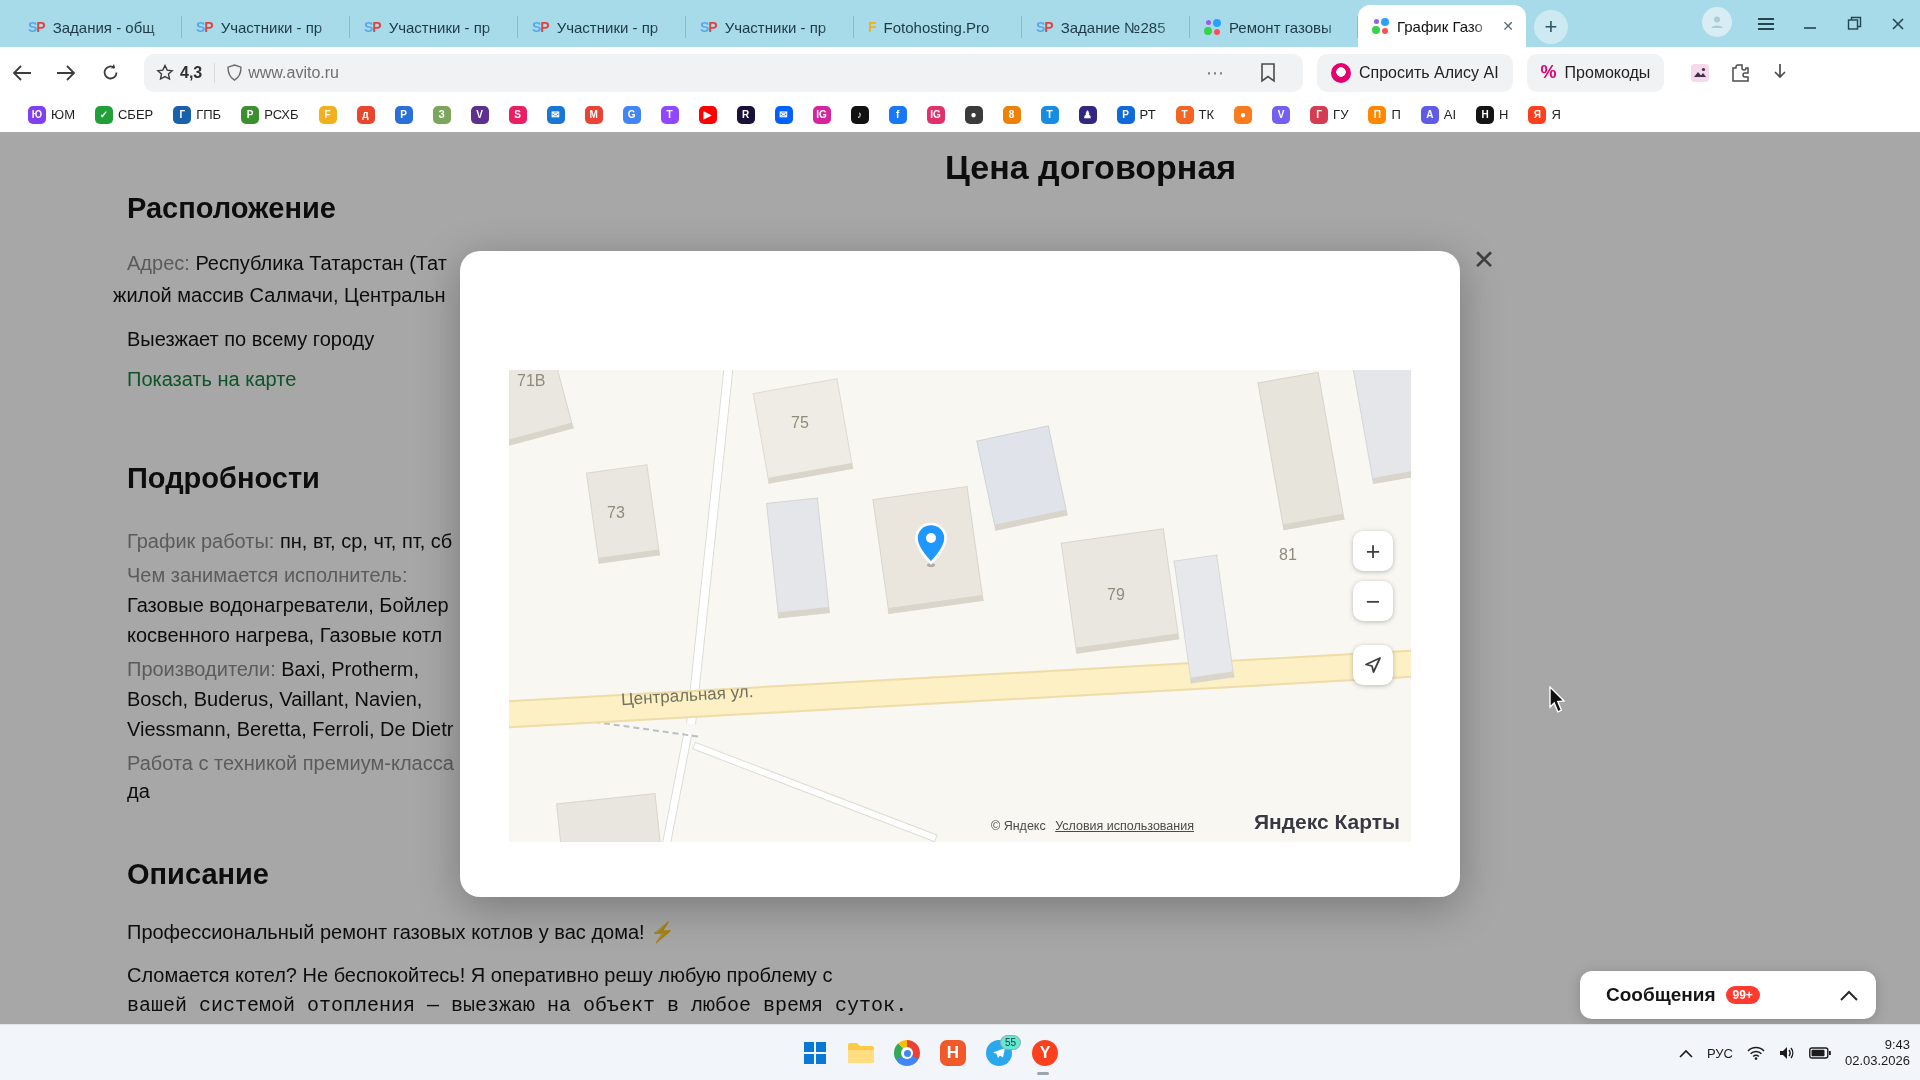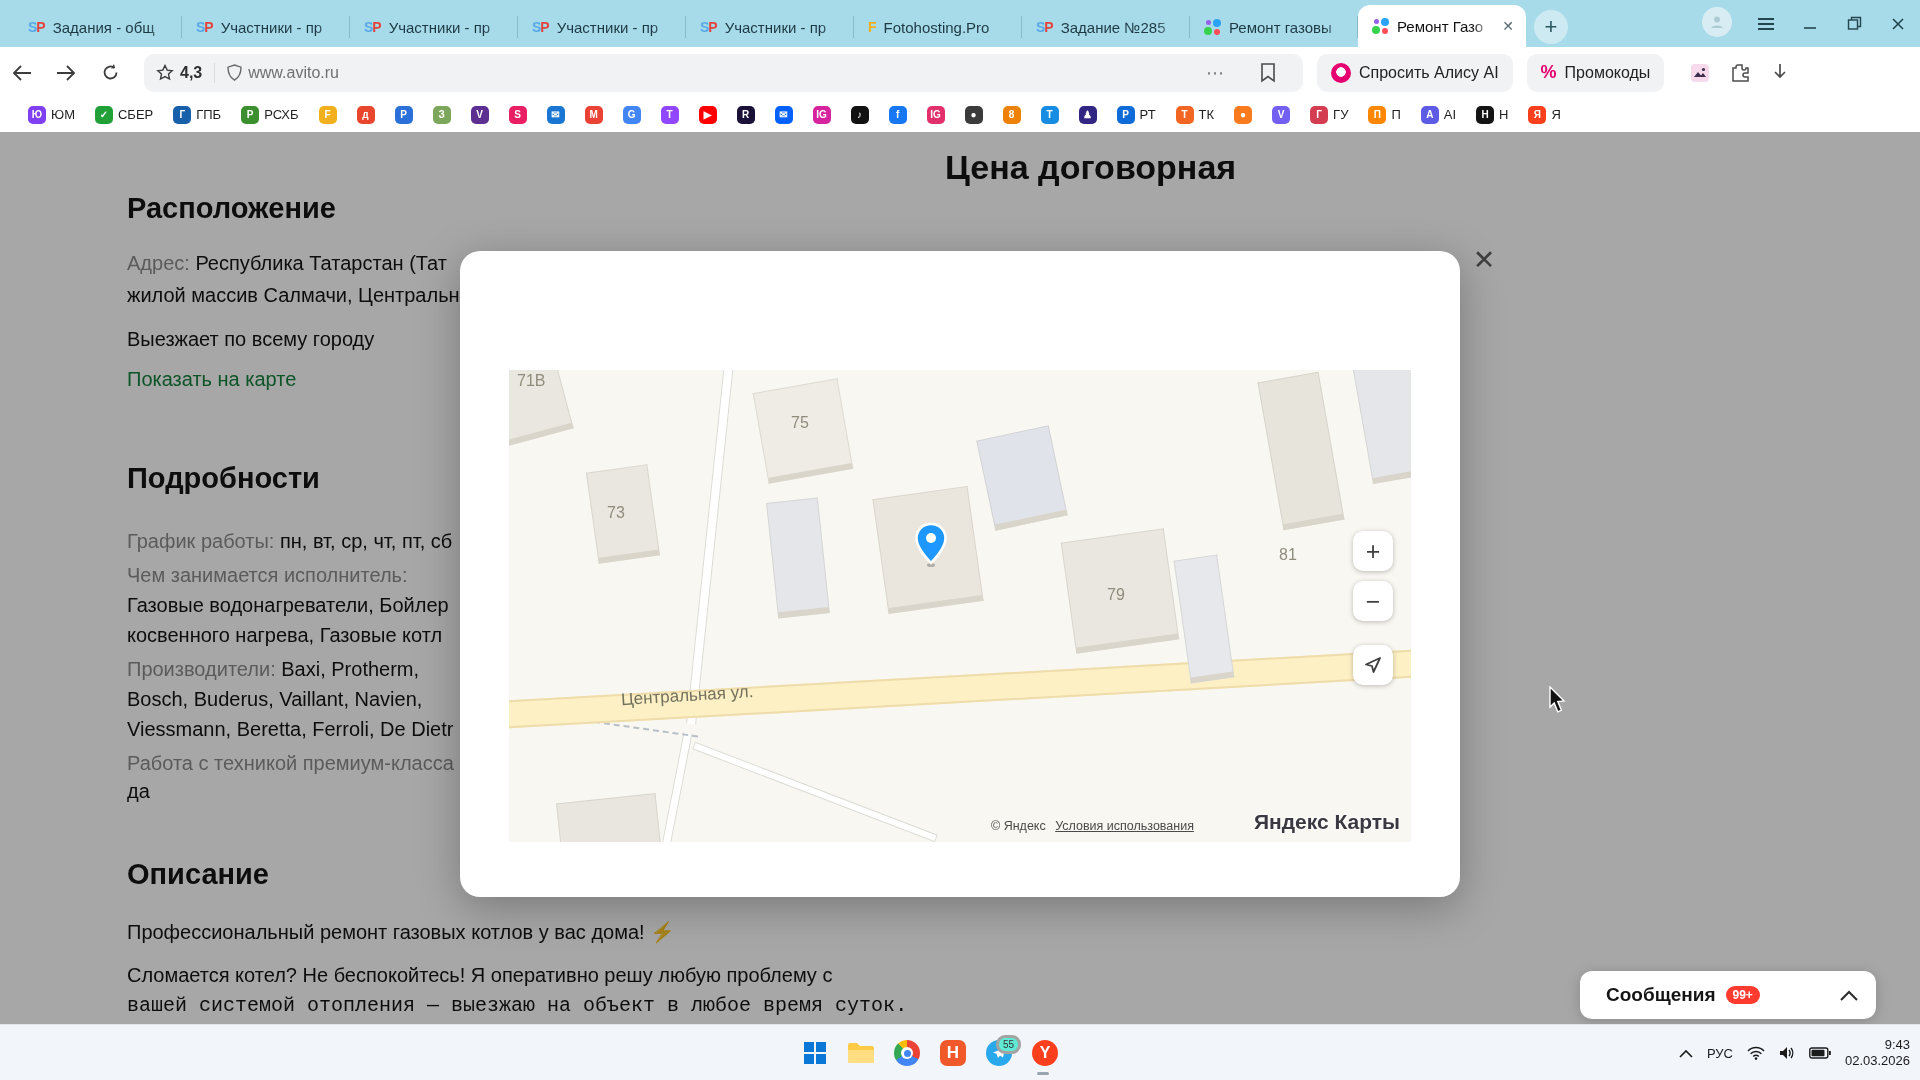--- a/index.html
+++ b/index.html
@@ -116,21 +116,21 @@
         </span>
         <span class="ttl">Ремонт газовы</span>
       </div>
       <div class="tab active">
         <span class="avicon">
           <i style="left:9px;top:0;width:8px;height:8px;background:#2aa2f8"></i>
           <i style="left:0;top:8px;width:8px;height:8px;background:#35d24c"></i>
           <i style="left:10px;top:10px;width:6px;height:6px;background:#ff4d57"></i>
           <i style="left:2px;top:1px;width:5px;height:5px;background:#965eeb"></i>
         </span>
-        <span class="ttl">Ремонт Газо</span>
+        <span class="ttl">График Газо</span>
         <span class="tabclose">✕</span>
       </div>
     </div>
   <div class="newtab">+</div>
   <div class="winbtns">
     <div class="avatarbtn">
       <svg width="16" height="16" viewBox="0 0 16 16">
           <circle cx="8" cy="5.5" r="3" fill="#aecbd4"></circle>
           <path d="M2 14c1-3.4 11-3.4 12 0z" fill="#aecbd4"></path>
         </svg>
@@ -348,21 +348,21 @@
     </div>
   </div>
 
 <div id="webpage">
   <div class="abs" style="left:945px; top:16px; font-size:34px; font-weight:bold; color:#141414;">Цена договорная</div>
 
   <div class="abs h2" style="left:127px; top:60px;">Расположение</div>
   <div class="abs body20" style="left:127px; top:120px;">
     <span class="lbl">Адрес:</span> <span>Республика Татарстан (Тат</span>
   </div>
-  <div class="abs body20" style="left:127px; top:152px;">жилой массив Салмачи, Центральн</div>
+  <div class="abs body20" style="left:113px; top:152px;">жилой массив Салмачи, Центральн</div>
   <div class="abs body20" style="left:127px; top:196px;">Выезжает по всему городу</div>
   <div class="abs body20 link" style="left:127px; top:236px;">Показать на карте</div>
 
   <div class="abs h2" style="left:127px; top:330px;">Подробности</div>
   <div class="abs body20" style="left:127px; top:398px;">
     <span class="lbl">График работы:</span> <span>пн, вт, ср, чт, пт, сб</span>
   </div>
   <div class="abs body20 lbl" style="left:127px; top:432px;">Чем занимается исполнитель:</div>
   <div class="abs body20" style="left:127px; top:462px;">Газовые водонагреватели, Бойлер</div>
   <div class="abs body20" style="left:127px; top:492px;">косвенного нагрева, Газовые котл</div>
@@ -471,21 +471,21 @@
     </div>
     <div class="appico">
       <div style="width:26px;height:26px;border-radius:7px;background:#f1592a;color:#fff;font-weight:bold;font-size:17px;display:flex;align-items:center;justify-content:center;">H</div>
     </div>
     <div class="appico">
       <div style="width:26px;height:26px;border-radius:50%;background:#29a9eb;display:flex;align-items:center;justify-content:center;">
         <svg width="14" height="12" viewBox="0 0 14 12">
             <path d="M13 1L1 5.5l3.5 1.2L6 11l2-2.5 3 2z" fill="#fff"></path>
           </svg>
       </div>
-      <span style="position:absolute; right:-7px; top:-3px; background:#5eead4; border:3px solid #a3a3a3; border-radius:9px; font-size:10px; color:#333; padding:0 4px; line-height:13px;">55</span>
+      <span style="position:absolute; right:-7px; top:-3px; background:#5eead4; border:1px solid #a3a3a3; border-radius:9px; font-size:10px; color:#333; padding:0 4px; line-height:13px;">55</span>
     </div>
     <div class="appico">
       <div style="width:26px;height:26px;border-radius:50%;background:#fc3f1d;color:#fff;font-weight:bold;font-size:16px;display:flex;align-items:center;justify-content:center;">Y</div>
       <div style="position:absolute;bottom:-7px;left:7px;width:12px;height:3px;border-radius:2px;background:#9aa4af;"></div>
     </div>
   </div>
 
   <div id="tray">
     <svg width="14" height="9" viewBox="0 0 14 9">
         <path d="M1 8l6-6 6 6" fill="none" stroke="#1b1b1b" stroke-width="1.6"></path>

